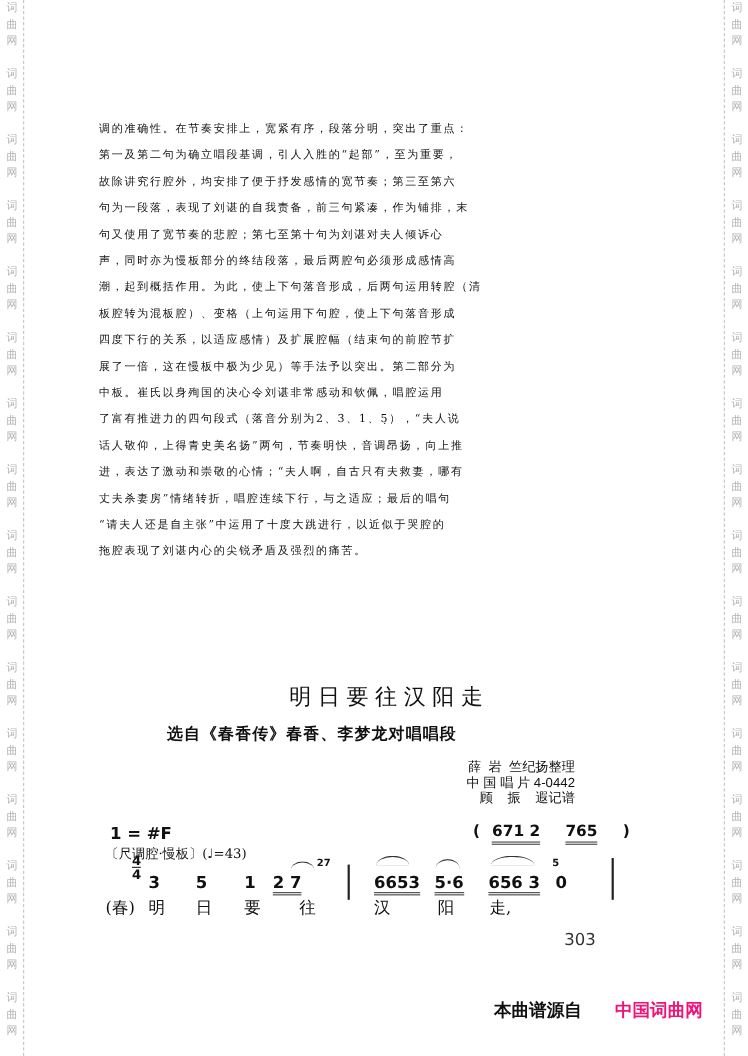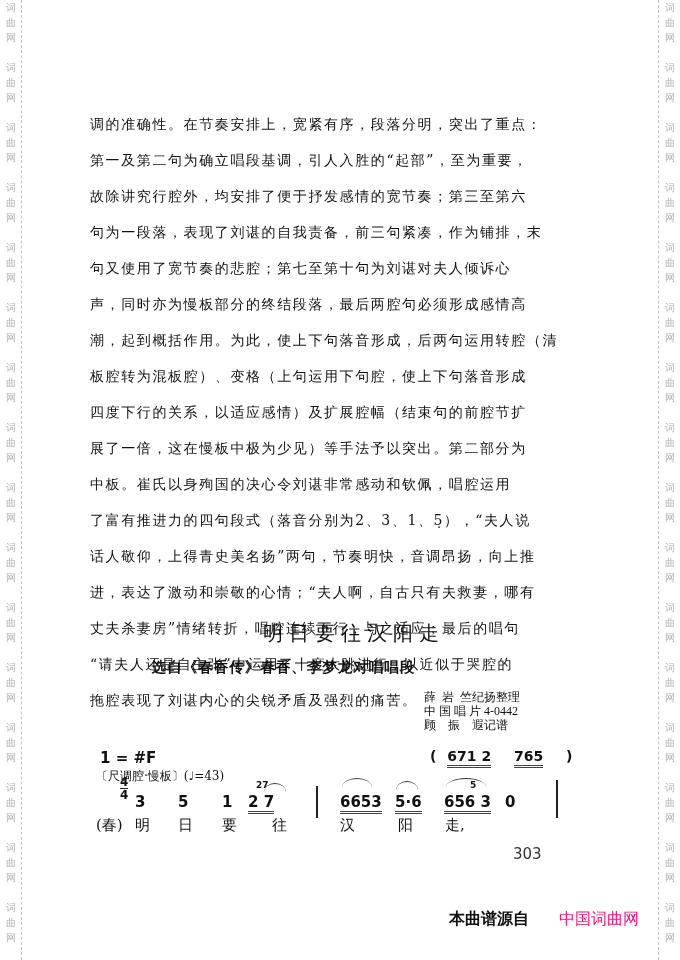--- a/index.html
+++ b/index.html
@@ -7,49 +7,49 @@
          font-family:"DejaVu Serif","Liberation Serif",serif; color:#111; }
   .wm-col { position:absolute; top:0; width:16px; font-family:"DejaVu Sans",sans-serif; font-size:10px;
             color:#b4b4b4; line-height:15px; }
   .wm-col.left { left:3px; }
   .wm-col.right { left:662px; }
   .wm-group { height:60px; display:flex; flex-direction:column; align-items:center; }
   .dash { position:absolute; top:0; height:960px; border-left:1px dashed #c4c4c4; }
   .dash.left { left:21px; }
   .dash.right { left:658px; }
 
-  .body-text { position:absolute; left:90px; top:106px; width:480px; font-size:14px; line-height:36px;
+  .body-text { position:absolute; left:90px; top:106px; width:480px; font-size:10px; line-height:24px;
                letter-spacing:1.6px; text-align:justify; }
   .body-text p { margin:0; }
 
   .song-title { position:absolute; left:0; width:680px; top:620px; text-align:center; font-size:20px;
                 letter-spacing:6px; font-family:"DejaVu Sans",sans-serif;padding-left:14px; }
   .song-sub { position:absolute; left:0; width:567px; top:658px; text-align:center; font-size:14.5px;
               letter-spacing:1px; font-weight:bold; }
   .key { position:absolute; left:100px; top:705px; font-size:15px; font-weight:bold;
          font-family:"DejaVu Sans",sans-serif;margin-top:44px; }
   .credits { position:absolute; left:424px; top:690px; font-size:12px; line-height:14px;
-             font-family:Liberation Serif, serif; }
+             font-family:Liberation Sans, sans-serif;text-align:right; }
   .credits div { white-space:pre; }
   .intro { position:absolute; left:430px; top:748px; font-size:14px; font-family:"DejaVu Sans",sans-serif; font-weight:bold;text-align:center; }
   .intro span.u { border-bottom:3px double #444; padding-bottom:1px; }
   .tempo { position:absolute; left:96px; top:768px; font-size:12px; }
   .staff { position:absolute; top:793px; font-family:"DejaVu Sans",sans-serif; font-weight:bold; font-size:15px; }
   .lyric { position:absolute; top:816px; font-size:15px; }
   .barline { position:absolute; width:1.5px; background:#222; }
   .timesig { position:absolute; left:120px; top:776px; font-family:"DejaVu Sans",sans-serif; font-weight:bold;
              font-size:12px; line-height:12px; text-align:center; }
   .timesig .bar { border-top:1.5px solid #222; }
   .slur { position:absolute; border-top:1.5px solid #333; border-radius:50% 50% 0 0 / 100% 100% 0 0; height:8px; }
   .uline { border-bottom:3px double #444; }
-  .grace { position:absolute; font-size:9px; font-family:"DejaVu Sans",sans-serif; font-weight:bold; }
+  .grace { position:absolute; font-size:9px; font-family:"DejaVu Sans",sans-serif; font-weight:bold;margin-left:32px; }
   .page-num { position:absolute; left:513px; top:845px; font-size:15px; font-family:"DejaVu Sans",sans-serif; color:#333; }
   .source { position:absolute; left:449px; top:909px; font-family:"DejaVu Sans",sans-serif; font-weight:bold;
             font-size:16px; color:#111; }
-  .source-site { position:absolute; left:559px; top:909px; font-family:"DejaVu Sans",sans-serif; font-weight:normal;
+  .source-site { position:absolute; left:559px; top:909px; font-family:"DejaVu Sans",sans-serif; font-weight:bold;
                  font-size:16px; }
 </style>
 </head>
 <body>
 
 <div class="dash left"></div>
 <div class="dash right"></div>
 <div class="wm-col left" id="wm-left">
     <div class="wm-group">
       <span>词</span>

